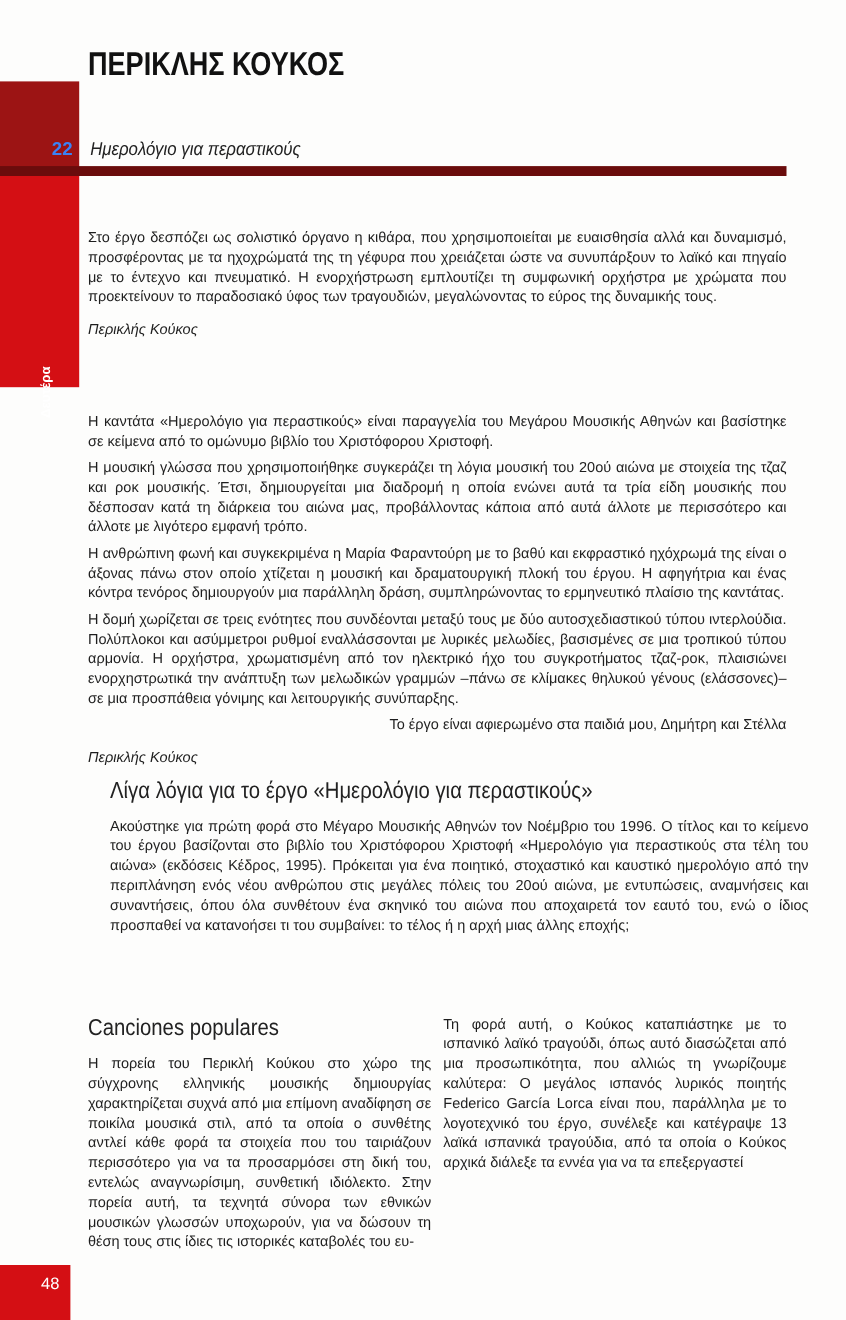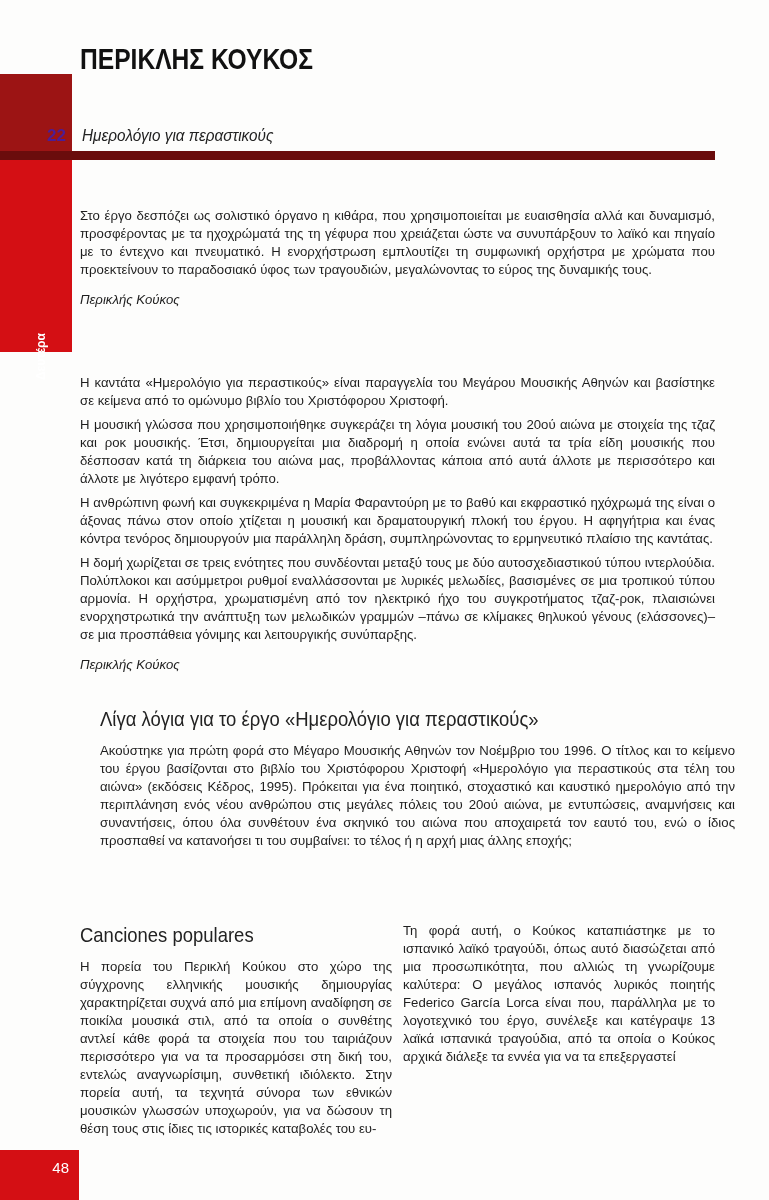--- a/index.html
+++ b/index.html
@@ -8,21 +8,21 @@
       background: #fdfdfc;
       font-family: "Liberation Sans", sans-serif;
       color: #1e1e1e;
     }
     .band-dark {
       position: absolute; left: 0; top: 74px; width: 72px; height: 78px;
       background: #9c1414;
     }
     .track-num {
       position: absolute; left: 0; top: 126px; width: 66px; text-align: right;
-      color: #4c1d95; font-weight: bold; font-size: 17px; line-height: 20px;
+      color: #3b82f6; font-weight: bold; font-size: 17px; line-height: 20px;
     }
     .rule {
       position: absolute; left: 0; top: 151px; width: 715px; height: 9px;
       background: #6a0c0c;
     }
     .band-red {
       position: absolute; left: 0; top: 160px; width: 72px; height: 192px;
       background: #d40f14;
     }
     .weekday {
@@ -56,21 +56,21 @@
       font-size: 21px; font-weight: normal; color: #222;
       transform: scaleX(0.88); transform-origin: left top;
       margin: 0; white-space: nowrap;
     }
     .col {
       position: absolute; width: 312px;
       font-size: 13.2px; line-height: 18px; text-align: justify;
     }
     .col p { margin: 0 0 6px 0; }
     .page-box {
-      position: absolute; left: 0; top: 1150px; width: 79px; height: 50px;
+      position: absolute; left: 0; top: 1150px; width: 64px; height: 50px;
       background: #d40f14;
     }
     .page-num {
       position: absolute; right: 10px; top: 9px;
       color: #fff; font-size: 15px;
     }
   </style>
 </head>
 <body>
 
@@ -87,20 +87,21 @@
 <div class="content" style="top:207px;">
   <p style="margin:0;">Στο έργο δεσπόζει ως σολιστικό όργανο η κιθάρα, που χρησιμοποιείται με ευαισθησία αλλά και δυναμισμό, προσφέροντας με τα ηχοχρώματά της τη γέφυρα που χρειάζεται ώστε να συνυπάρξουν το λαϊκό και πηγαίο με το έντεχνο και πνευματικό. Η ενορχήστρωση εμπλουτίζει τη συμφωνική ορχήστρα με χρώματα που προεκτείνουν το παραδοσιακό ύφος των τραγουδιών, μεγαλώνοντας το εύρος της δυναμικής τους.</p>
   <p class="sig" style="margin-top:13px;">Περικλής Κούκος</p>
 </div>
 
 <div class="content" style="top:374px;">
   <p>Η καντάτα «Ημερολόγιο για περαστικούς» είναι παραγγελία του Μεγάρου Μουσικής Αθηνών και βασίστηκε σε κείμενα από το ομώνυμο βιβλίο του Χριστόφορου Χριστοφή.</p>
   <p>Η μουσική γλώσσα που χρησιμοποιήθηκε συγκεράζει τη λόγια μουσική του 20ού αιώνα με στοιχεία της τζαζ και ροκ μουσικής. Έτσι, δημιουργείται μια διαδρομή η οποία ενώνει αυτά τα τρία είδη μουσικής που δέσποσαν κατά τη διάρκεια του αιώνα μας, προβάλλοντας κάποια από αυτά άλλοτε με περισσότερο και άλλοτε με λιγότερο εμφανή τρόπο.</p>
   <p>Η ανθρώπινη φωνή και συγκεκριμένα η Μαρία Φαραντούρη με το βαθύ και εκφραστικό ηχόχρωμά της είναι ο άξονας πάνω στον οποίο χτίζεται η μουσική και δραματουργική πλοκή του έργου. Η αφηγήτρια και ένας κόντρα τενόρος δημιουργούν μια παράλληλη δράση, συμπληρώνοντας το ερμηνευτικό πλαίσιο της καντάτας.</p>
   <p>Η δομή χωρίζεται σε τρεις ενότητες που συνδέονται μεταξύ τους με δύο αυτοσχεδιαστικού τύπου ιντερλούδια. Πολύπλοκοι και ασύμμετροι ρυθμοί εναλλάσσονται με λυρικές μελωδίες, βασισμένες σε μια τροπικού τύπου αρμονία. Η ορχήστρα, χρωματισμένη από τον ηλεκτρικό ήχο του συγκροτήματος τζαζ-ροκ, πλαισιώνει ενορχηστρωτικά την ανάπτυξη των μελωδικών γραμμών –πάνω σε κλίμακες θηλυκού γένους (ελάσσονες)– σε μια προσπάθεια γόνιμης και λειτουργικής συνύπαρξης.</p>
+  <p class="right">Το έργο είναι αφιερωμένο στα παιδιά μου, Δημήτρη και Στέλλα</p>
   <p class="sig" style="margin-top:16px;">Περικλής Κούκος</p>
 </div>
 
 <div class="content" style="top:710px;margin-left:20px;">
   <h2 class="h2">Λίγα λόγια για το έργο «Ημερολόγιο για περαστικούς»</h2>
   <div style="height:14px;"></div>
   <p>Ακούστηκε για πρώτη φορά στο Μέγαρο Μουσικής Αθηνών τον Νοέμβριο του 1996. Ο τίτλος και το κείμενο του έργου βασίζονται στο βιβλίο του Χριστόφορου Χριστοφή «Ημερολόγιο για περαστικούς στα τέλη του αιώνα» (εκδόσεις Κέδρος, 1995). Πρόκειται για ένα ποιητικό, στοχαστικό και καυστικό ημερολόγιο από την περιπλάνηση ενός νέου ανθρώπου στις μεγάλες πόλεις του 20ού αιώνα, με εντυπώσεις, αναμνήσεις και συναντήσεις, όπου όλα συνθέτουν ένα σκηνικό του αιώνα που αποχαιρετά τον εαυτό του, ενώ ο ίδιος προσπαθεί να κατανοήσει τι του συμβαίνει: το τέλος ή η αρχή μιας άλλης εποχής;</p>
 </div>
 
 <div class="col" style="left:80px; top:926px;">

